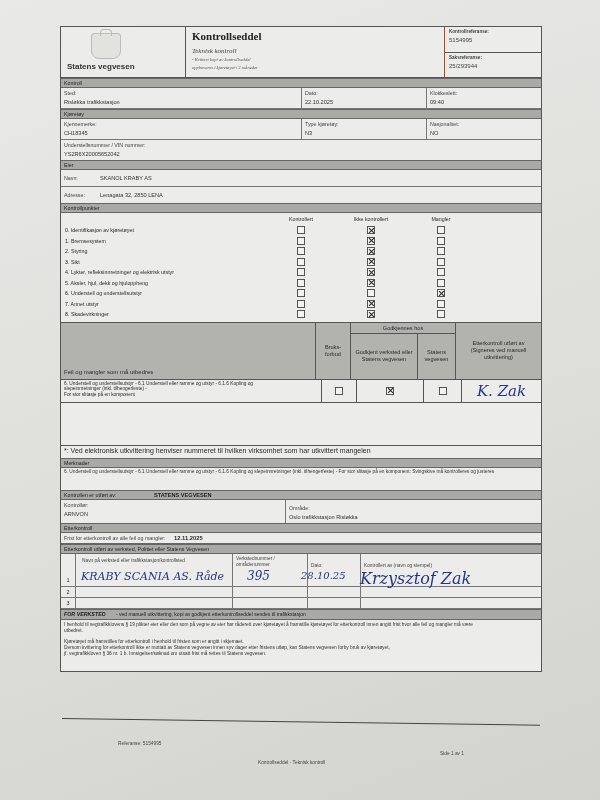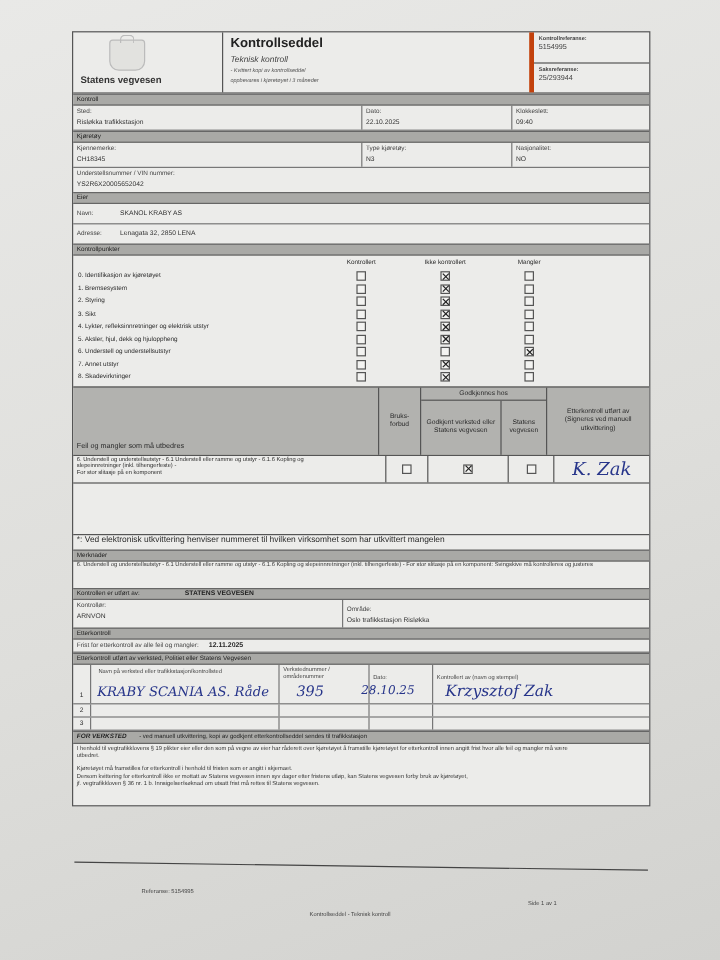--- a/index.html
+++ b/index.html
@@ -10,21 +10,21 @@
     color:#2a2a2a; position:relative;
   }
   .page { position:absolute; left:0; top:0; width:600px; height:800px; }
   .form { position:absolute; left:60px; top:26px; width:480px; border:1px solid #555; background:#ececea; }
   .fs { font-size:5.3px; line-height:7px; }
   .hdr { display:flex; height:50px; border-bottom:1px solid #555; }
   .logo { width:124px; border-right:1px solid #555; position:relative; }
   .logo .crest { position:absolute; left:30px; top:6px; width:28px; height:24px; border:1px solid #bbb; border-radius:3px 3px 8px 8px; background:#e2e2df; }
   .logo .crest:before { content:""; position:absolute; left:8px; top:-5px; width:10px; height:6px; border:1px solid #bbb; border-bottom:none; border-radius:4px 4px 0 0; }
   .logo .org { position:absolute; left:6px; bottom:6px; font-size:8px; font-weight:bold; color:#333; }
-  .title { flex:1; border-right:4px solid #c2410c; padding:3px 6px; position:relative; }
+  .title { flex:1; border-right:1px solid #c2410c; padding:3px 6px; position:relative;font-family:Liberation Serif, serif; }
   .title .t1 { font-size:11px; font-weight:bold; color:#222; }
   .title .t2 { font-size:7px; font-style:italic; margin-top:5px; color:#444; }
   .title .t3 { font-size:4.6px; font-style:italic; line-height:5.5px; color:#555; margin-top:2px; }
   .refs { width:96px; display:flex; flex-direction:column; }
   .refs .cell { flex:1; padding:2px 4px; }
   .refs .cell + .cell { border-top:1px solid #555; }
   .refs .lbl { font-size:4.6px; font-weight:bold; color:#444; }
   .refs .val { font-size:6px; margin-top:3px; color:#444; }
   .sect { background:#a9a9a6; border-top:1px solid #666; border-bottom:1px solid #666; height:8px; padding-left:3px; font-size:5.3px; line-height:8px; color:#222; }
   .row { display:flex; border-bottom:1px solid #777; }
@@ -280,21 +280,21 @@
           <div style="display: flex; height: 0px; border-bottom: none; position: relative;">
             <div style="position: absolute; left: 0px; top: -12px; width: 14px; font-size: 5.5px; text-align: center; line-height: 10px;">1</div>
             <div style="width:156px;border-right:1px solid #777"></div>
             <div style="width:74px;border-right:1px solid #777"></div>
             <div style="width:52px;border-right:1px solid #777"></div>
             <div style="flex:1"></div>
             <div style="position: absolute; left: 0px; top: -20px; width: 480px; height: 18px;">
               <span class="sig" style="position:absolute;left:20px;top:3px;font-size:11px">KRABY SCANIA AS. Råde</span>
               <span class="sig" style="position:absolute;left:186px;top:2px;font-size:12px">395</span>
               <span class="sig" style="position:absolute;left:240px;top:3px;font-size:10px">28.10.25</span>
-              <span class="sig" style="position:absolute;left:310px;top:2px;font-size:13px">Krzysztof Zak</span>
+              <span class="sig" style="position:absolute;left:299px;top:2px;font-size:16px">Krzysztof Zak</span>
             </div>
           </div>
           <div style="display: flex; height: 10px; border-bottom: 1px solid rgb(119, 119, 119); position: relative;">
             <div style="width:14px;border-right:1px solid #777;font-size:5.5px;text-align:center;line-height:10px">2</div>
             <div style="width:156px;border-right:1px solid #777"></div>
             <div style="width:74px;border-right:1px solid #777"></div>
             <div style="width:52px;border-right:1px solid #777"></div>
             <div style="flex:1"></div>
           </div>
           <div style="display: flex; height: 10px; border-bottom: 1px solid rgb(119, 119, 119); position: relative;">

